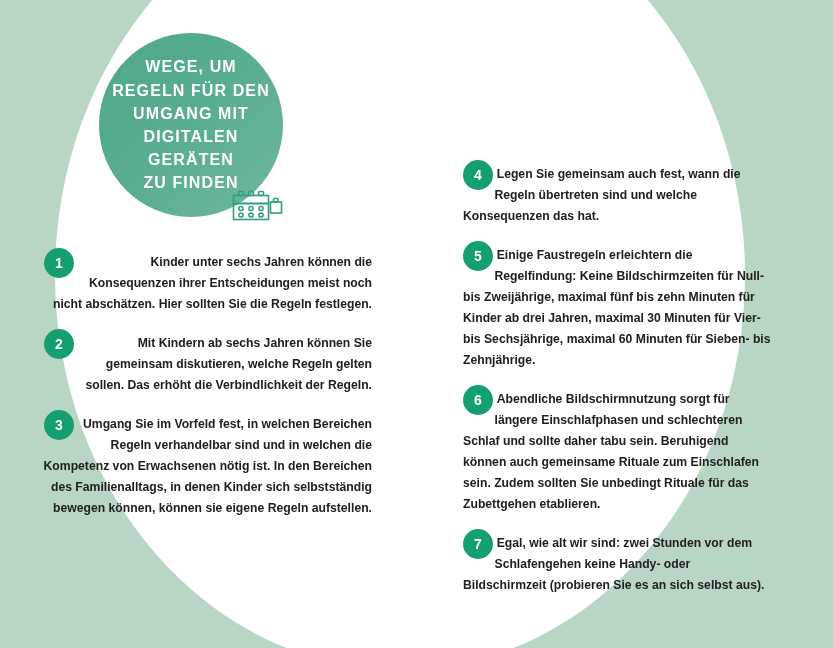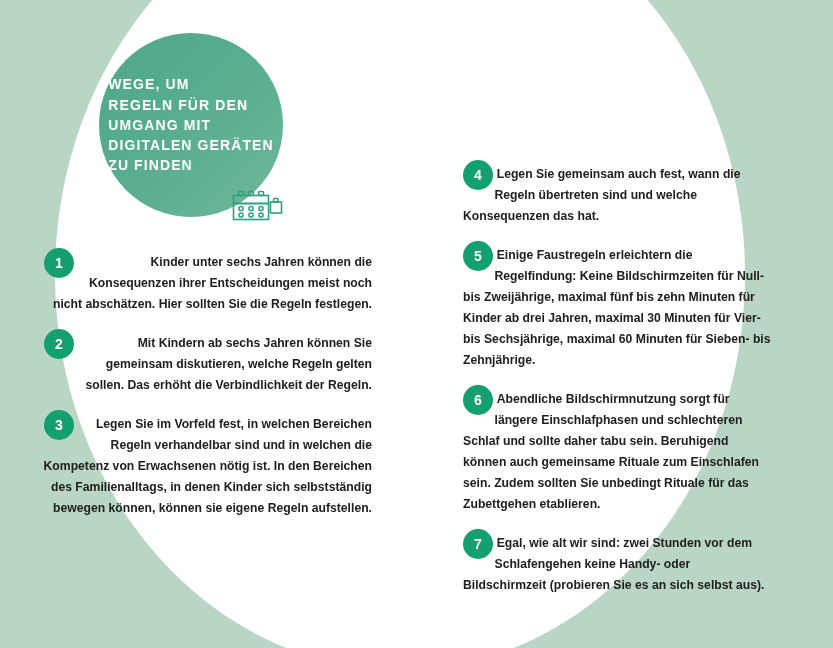--- a/index.html
+++ b/index.html
@@ -42,25 +42,25 @@
     width: 184px;
     height: 184px;
     border-radius: 50%;
     background: linear-gradient(135deg, #4FA888 0%, #57AD8D 45%, #6FB89C 100%);
     display: flex;
     align-items: center;
     justify-content: center;
   }
   #heading-text {
     color: #ffffff;
-    font-size: 14px;
+    font-size: 16px;
     font-weight: bold;
     line-height: 1.45;
     letter-spacing: 1.1px;
-    text-align: left;
+    text-align: center;
     text-transform: uppercase;
     padding: 0 6px;
     white-space: pre-line;
   }
 
   
   #blocks-icon {
     position: absolute;
     left: 231px;
     top: 190px;
@@ -166,21 +166,21 @@
       <span class="rule-text">Kinder unter sechs Jahren können die Konsequenzen ihrer Entscheidungen meist noch nicht abschätzen. Hier sollten Sie die Regeln festlegen.</span>
     </div>
 
     <div class="rule-item clearfix">
       <span class="badge">2</span>
       <span class="rule-text">Mit Kindern ab sechs Jahren können Sie gemeinsam diskutieren, welche Regeln gelten sollen. Das erhöht die Verbindlichkeit der Regeln.</span>
     </div>
 
     <div class="rule-item clearfix">
       <span class="badge">3</span>
-      <span class="rule-text">Legen Sie im Vorfeld fest, in welchen Bereichen Regeln verhandelbar sind und in welchen die Kompetenz von Erwachsenen nötig ist. In den Bereichen des Familienalltags, in denen Kinder sich selbstständig bewegen können, können sie eigene Regeln aufstellen.</span>
+      <span class="rule-text">Umgang Sie im Vorfeld fest, in welchen Bereichen Regeln verhandelbar sind und in welchen die Kompetenz von Erwachsenen nötig ist. In den Bereichen des Familienalltags, in denen Kinder sich selbstständig bewegen können, können sie eigene Regeln aufstellen.</span>
     </div>
 
   </div>
 
   <div class="column" id="column-right">
 
     <div class="rule-item clearfix">
       <span class="badge">4</span>
       <span class="rule-text">Legen Sie gemeinsam auch fest, wann die Regeln übertreten sind und welche Konsequenzen das hat.</span>
     </div>

